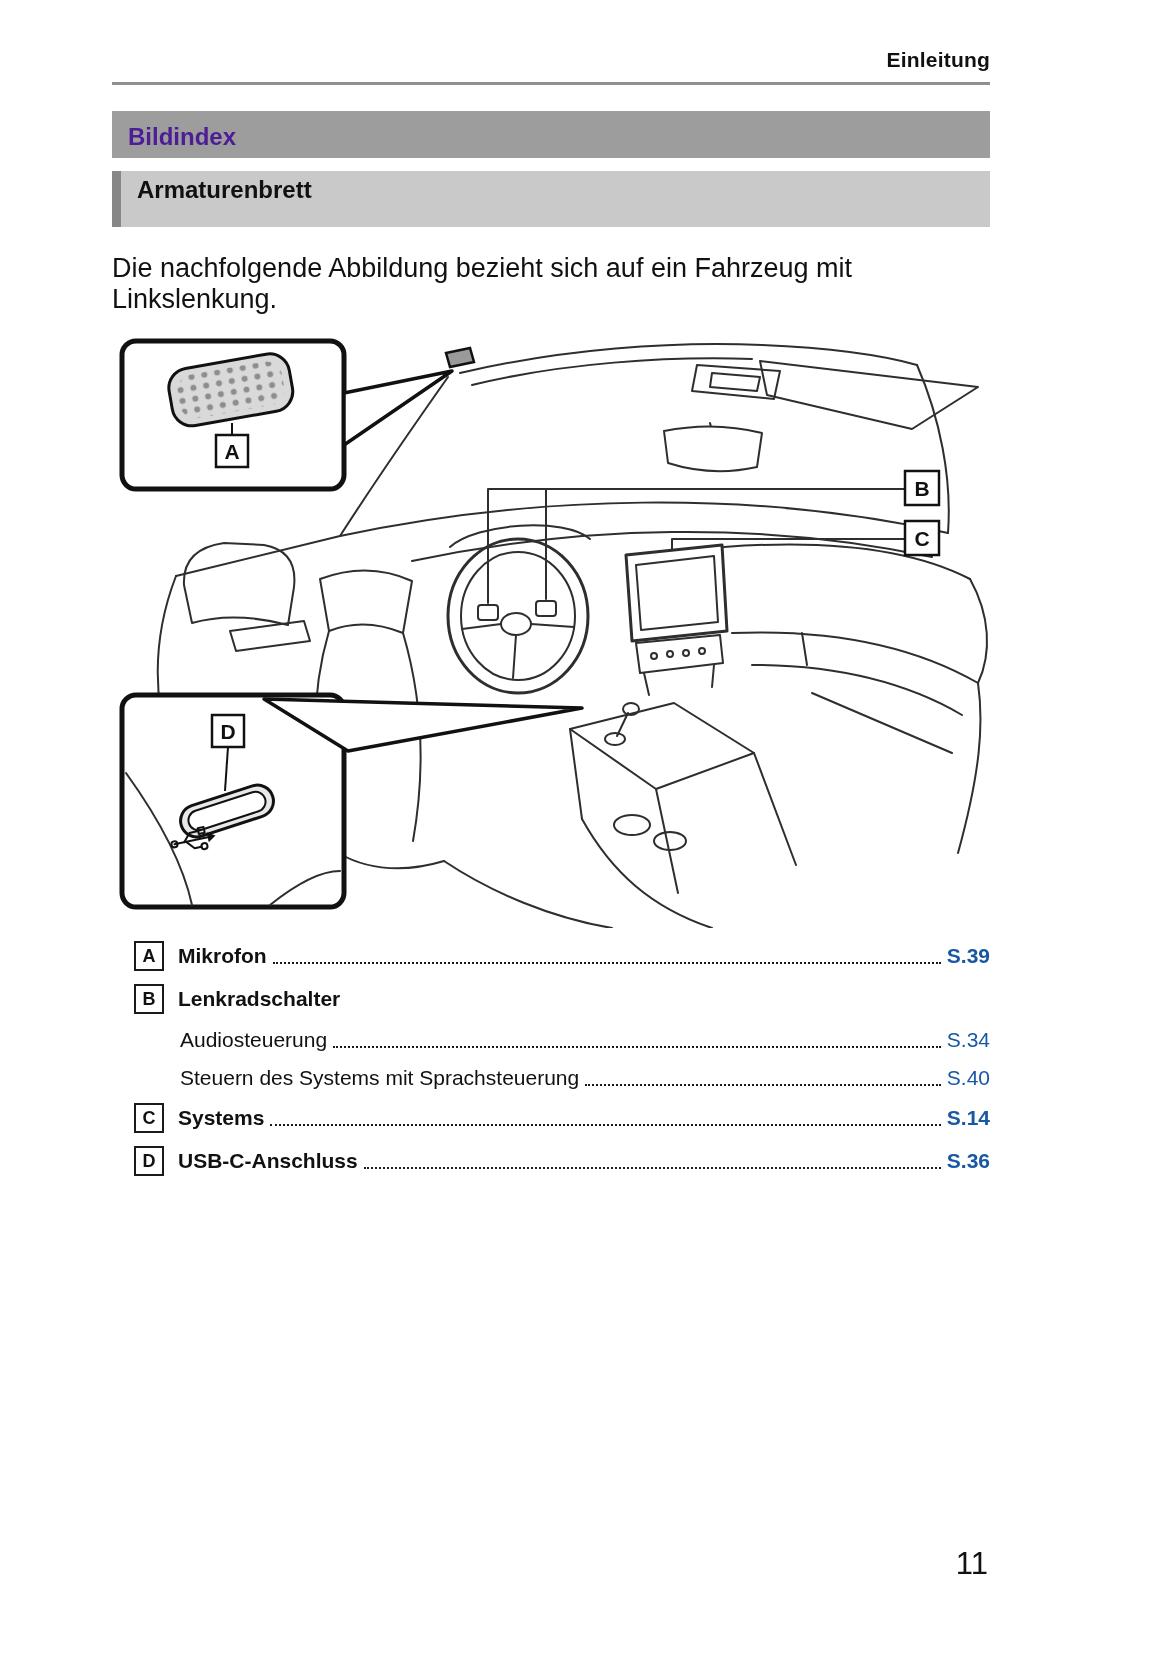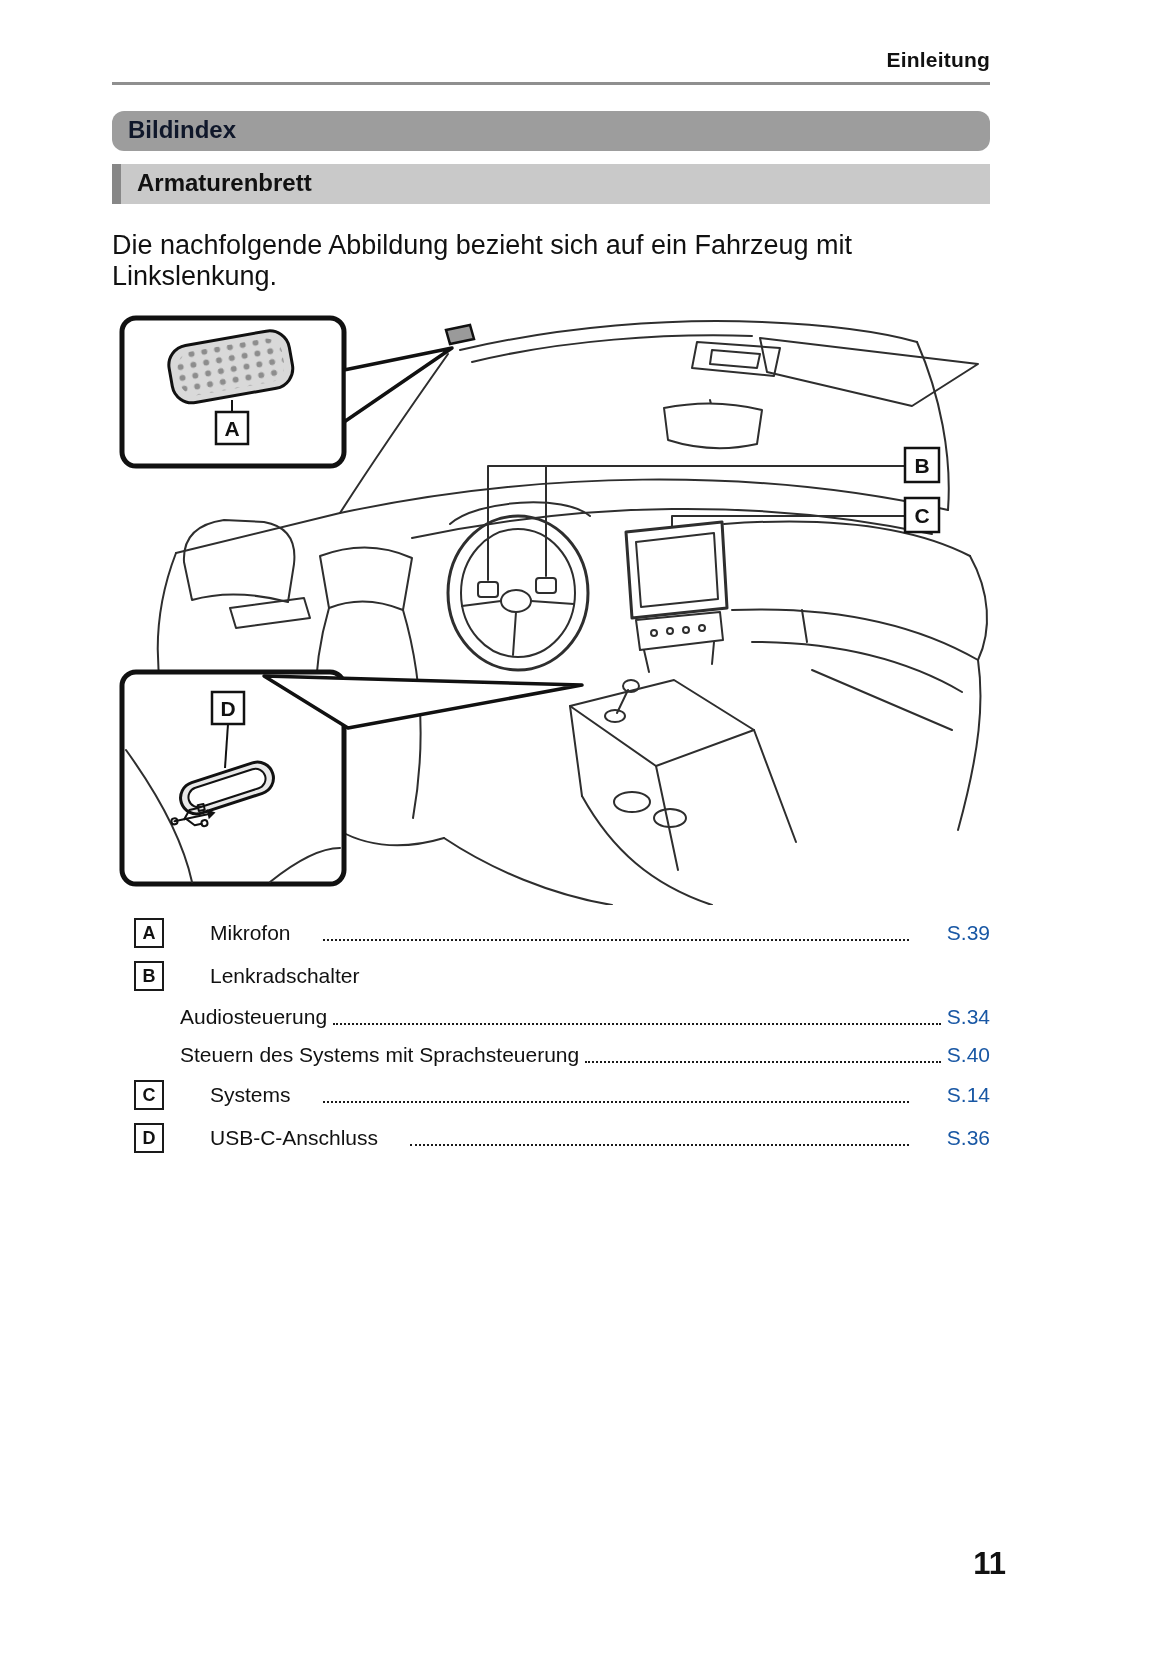--- a/index.html
+++ b/index.html
@@ -10,26 +10,26 @@
     font-family: "Liberation Sans", sans-serif;
     position: relative; overflow: hidden;
   }
   .content { margin: 0 175px 0 112px; width: 878px; }
 
   .header-row { padding-top: 48px; text-align: right; }
   .header-title { font-size: 21px; font-weight: bold; letter-spacing: .2px; }
   .header-rule { border: none; border-top: 3px solid var(--rule-gray, #8f8f8f); margin: 10px 0 26px 0; }
 
   .banner-chapter {
-    background: var(--banner-dark, #9d9d9d); color: #0f172a;
-    font-size: 24px; font-weight: bold; padding: 5px 16px 7px; border-radius: 12px;
+    background: var(--banner-dark, #9d9d9d); color: #4c1d95;
+    font-size: 24px; font-weight: bold; padding: 12px 16px 7px;
   }
   .banner-section {
     background: var(--banner-light, #c9c9c9); color: #111;
-    font-size: 24px; font-weight: bold; padding: 5px 16px 7px;
+    font-size: 24px; font-weight: bold; padding: 5px 16px 23px;
     border-left: 9px solid var(--banner-accent, #878787);
     margin-top: 13px;
   }
 
   .intro { font-size: 27px; margin: 26px 0 18px 0; }
 
   .figure { margin: 0; width: 878px; height: 595px; }
   .figure svg { display: block; width: 878px; height: 595px; }
   .sketch { fill: none; stroke: #2e2e2e; stroke-width: 2; stroke-linecap: round; stroke-linejoin: round; }
   .callout-letter {
@@ -45,24 +45,24 @@
     border: 2px solid #1a1a1a; background: #fff;
     display: flex; align-items: center; justify-content: center;
     font-size: 18px; font-weight: bold; margin-right: 14px; margin-top: -3px;
   }
   .idx-main { flex: 1; display: flex; align-items: baseline; font-size: 21px; }
   .leader {
     flex: 1; min-width: 30px; margin: 0 6px 4px 6px;
     border-bottom: 2.5px dotted #1a1a1a; align-self: flex-end;
   }
   .idx-page { color: var(--link-blue, #1857a4); white-space: nowrap; }
-  .bold { font-weight: normal; margin-left: 32px; }
+  .bold { font-weight: bold; }
   .idx-sub { display: flex; align-items: flex-start; font-size: 21px; margin-top: 14px; padding-left: 68px; }
 
-  .page-num { position: absolute; right: 159px; top: 1546px; font-size: 31px; font-weight: bold; }
+  .page-num { position: absolute; right: 177px; top: 1546px; font-size: 31px; font-weight: normal; }
 </style>
 </head>
 <body>
 
 <div class="content">
 
   <div class="header-row">
     <span class="header-title">Einleitung</span>
   </div>
   <hr class="header-rule">

